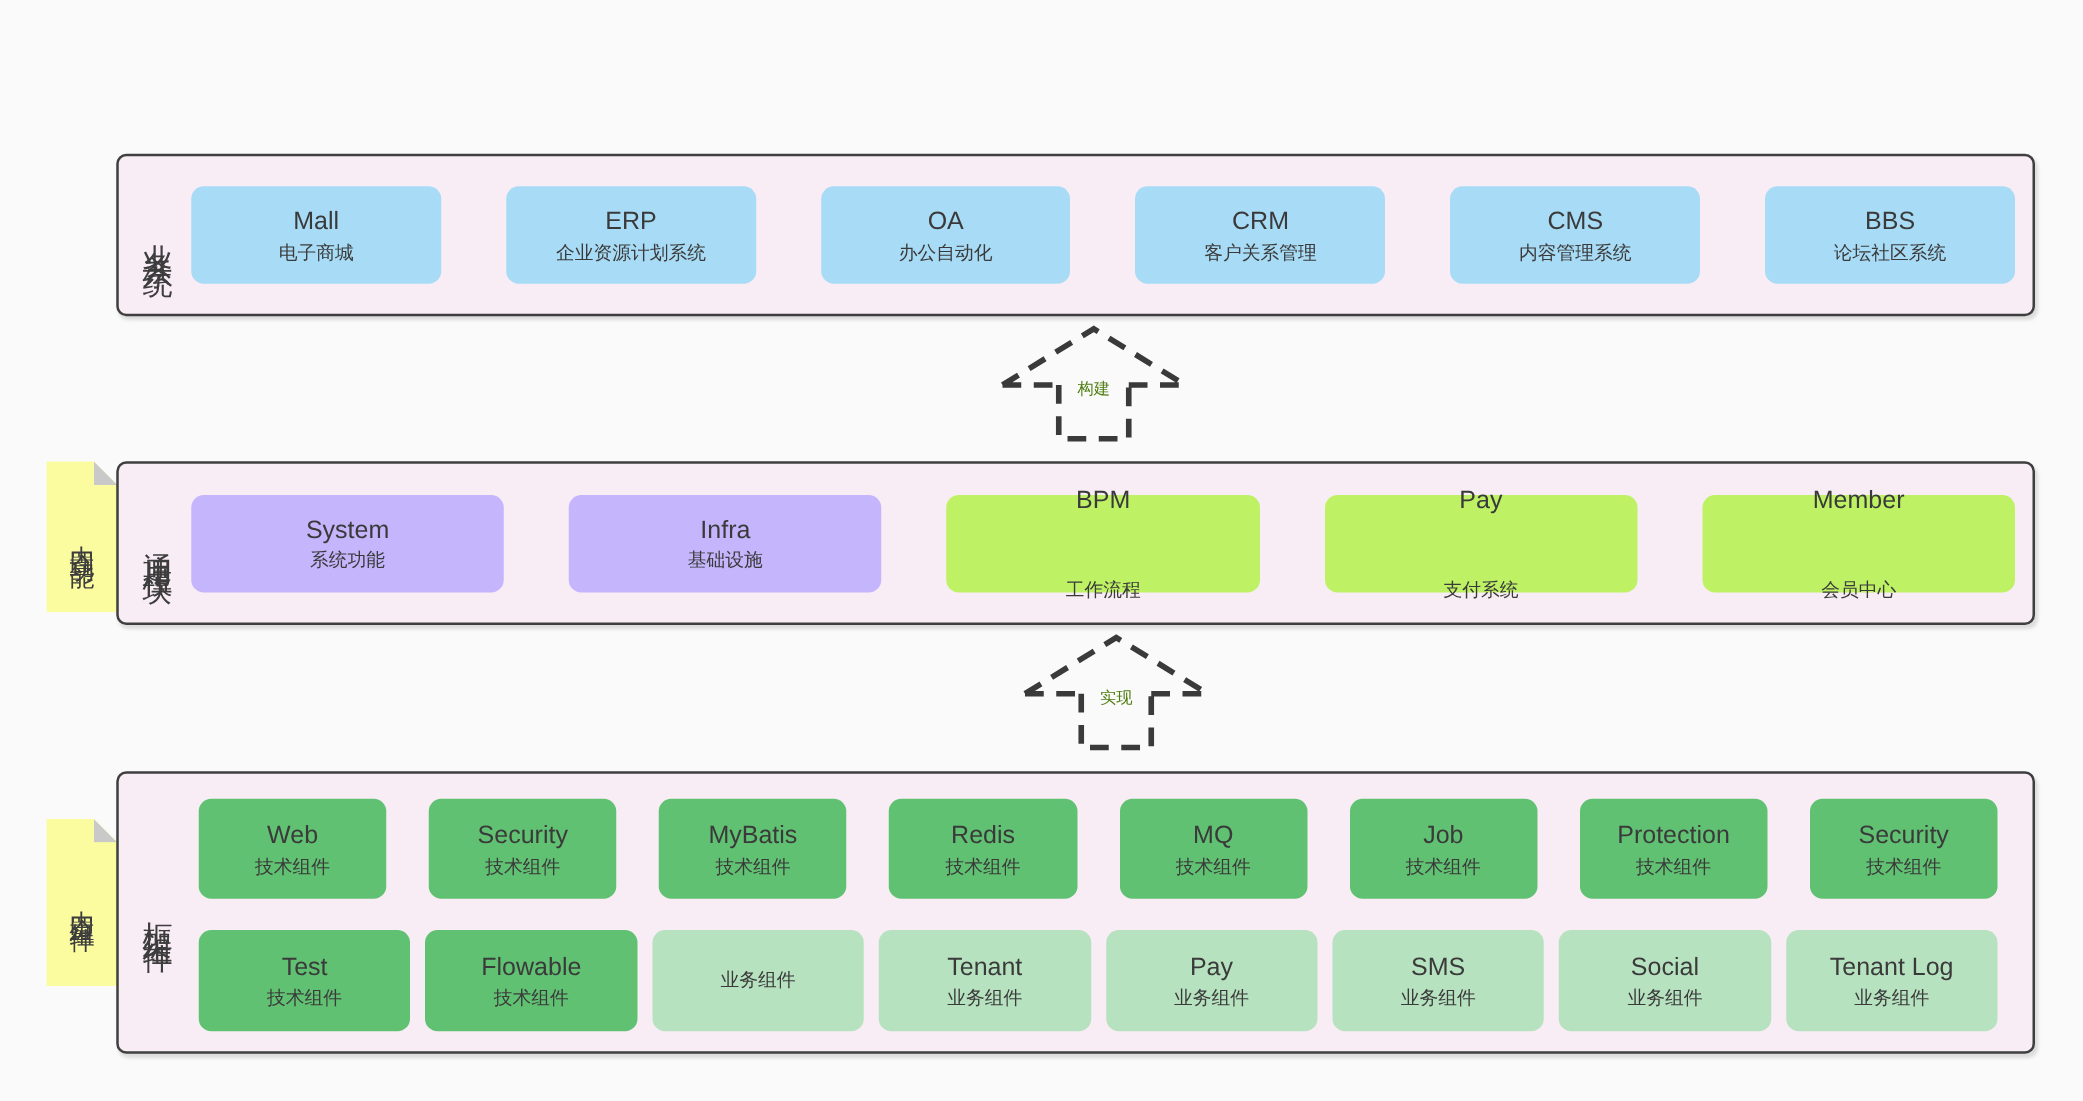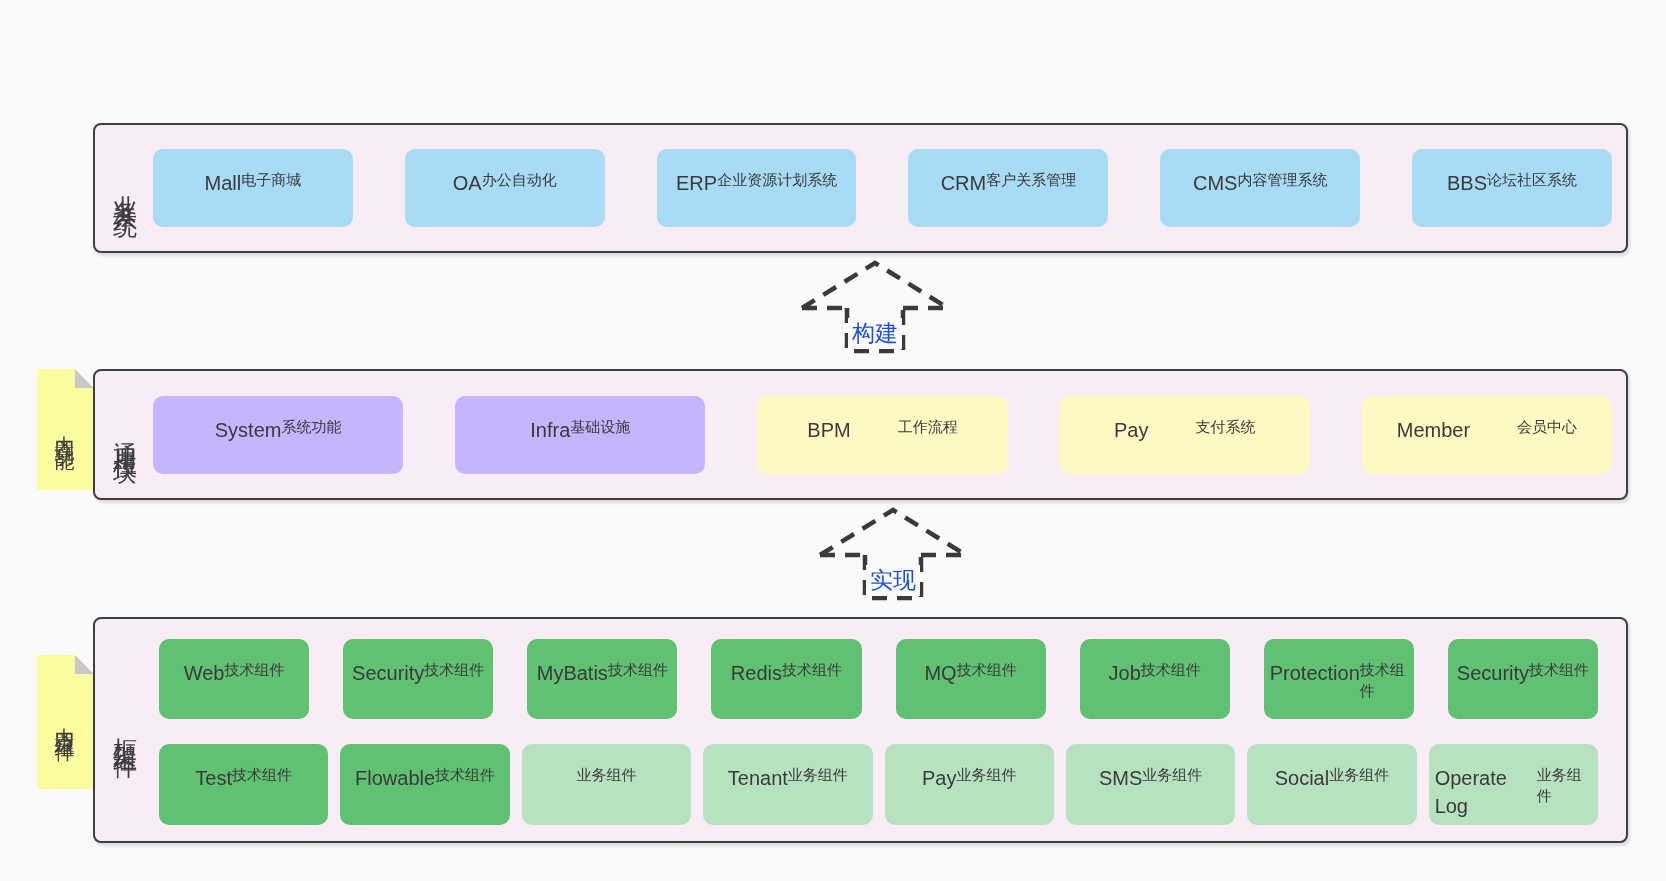--- a/index.html
+++ b/index.html
@@ -15,40 +15,40 @@
   .band-label{position:absolute;left:14px;top:50%;transform:translateY(-50%);
               writing-mode:vertical-rl;text-orientation:upright;font-size:24px;
               letter-spacing:6px;color:#3d3d3d;white-space:nowrap;}
 
   .band-row{position:absolute;display:flex;align-items:center;}
   .band-row.six{left:58px;right:14px;top:0;bottom:0;gap:52px;}
   .band-row.eight{left:64px;right:28px;gap:34px;}
   #band-components .row1{top:20px;height:80px;}
   #band-components .row2{top:125px;height:81px;gap:12px;}
 
-  .node{flex:1;border-radius:10px;display:flex;flex-direction:row;justify-content:center;
-        line-height:1.42;padding:20px 6px;box-sizing:border-box;}
+  .node{flex:1;border-radius:10px;display:flex;flex-direction:column;justify-content:center;
+        text-align:center;line-height:1.42;padding:4px 6px;box-sizing:border-box;}
   .band-row.six .node{height:78px;}
   .band-row.eight .node{height:100%;}
   .node-title{font-size:20px;}
   .node-sub{font-size:15px;}
 
   .c-blue{background:#a8dbf5;}
   .c-red{background:#c4b5fd;}
-  .c-pink{background:#fef9c3;gap:47px;}
+  .c-pink{background:#bef264;gap:47px;}
   .c-green{background:#60c172;}
   .c-green-light{background:#b7e2c0;}
 
   
   .arrow{position:absolute;width:150px;height:96px;z-index:1;}
   #arrow-build{left:800px;top:258px;}
   #arrow-implement{left:818px;top:505px;}
   .arrow svg{display:block;}
-  .arrow-label{position:absolute;top:60px;left:50%;transform:translateX(-50%);
-               background:#fafafa;padding:0 4px;font-size:23px;white-space:nowrap;color:#1d4ed8;}
+  .arrow-label{position:absolute;top:44px;left:50%;transform:translateX(-50%);
+               background:#fafafa;padding:0 4px;font-size:13px;white-space:nowrap;color:#4d7c0f;}
 
   
   .sticky{position:absolute;left:37px;width:57px;background:#fbfc9f;z-index:1;
           clip-path:polygon(0 0,calc(100% - 19px) 0,100% 19px,100% 100%,0 100%);}
   #sticky-features{top:369px;height:121px;}
   #sticky-components{top:655px;height:134px;}
   .fold{position:absolute;top:0;right:0;width:19px;height:19px;background:#c9c9c9;
         clip-path:polygon(0 0,100% 100%,0 100%);}
   .sticky-label{position:absolute;top:50%;left:50%;transform:translate(-50%,-50%);
                 writing-mode:vertical-rl;text-orientation:upright;font-size:20px;
@@ -69,26 +69,26 @@
   </div>
 
   <div class="band" id="band-systems">
     <div class="band-label">业务系统</div>
     <div class="band-row six">
       <div class="node c-blue">
         <div class="node-title">Mall</div>
         <div class="node-sub">电子商城</div>
       </div>
       <div class="node c-blue">
+        <div class="node-title">ERP</div>
+        <div class="node-sub">企业资源计划系统</div>
+      </div>
+      <div class="node c-blue">
         <div class="node-title">OA</div>
         <div class="node-sub">办公自动化</div>
-      </div>
-      <div class="node c-blue">
-        <div class="node-title">ERP</div>
-        <div class="node-sub">企业资源计划系统</div>
       </div>
       <div class="node c-blue">
         <div class="node-title">CRM</div>
         <div class="node-sub">客户关系管理</div>
       </div>
       <div class="node c-blue">
         <div class="node-title">CMS</div>
         <div class="node-sub">内容管理系统</div>
       </div>
       <div class="node c-blue">
@@ -198,19 +198,19 @@
       </div>
       <div class="node c-green-light">
         <div class="node-title">SMS</div>
         <div class="node-sub">业务组件</div>
       </div>
       <div class="node c-green-light">
         <div class="node-title">Social</div>
         <div class="node-sub">业务组件</div>
       </div>
       <div class="node c-green-light">
-        <div class="node-title">Operate Log</div>
+        <div class="node-title">Tenant Log</div>
         <div class="node-sub">业务组件</div>
       </div>
     </div>
   </div>
 
 </div>
 
 </body></html>

